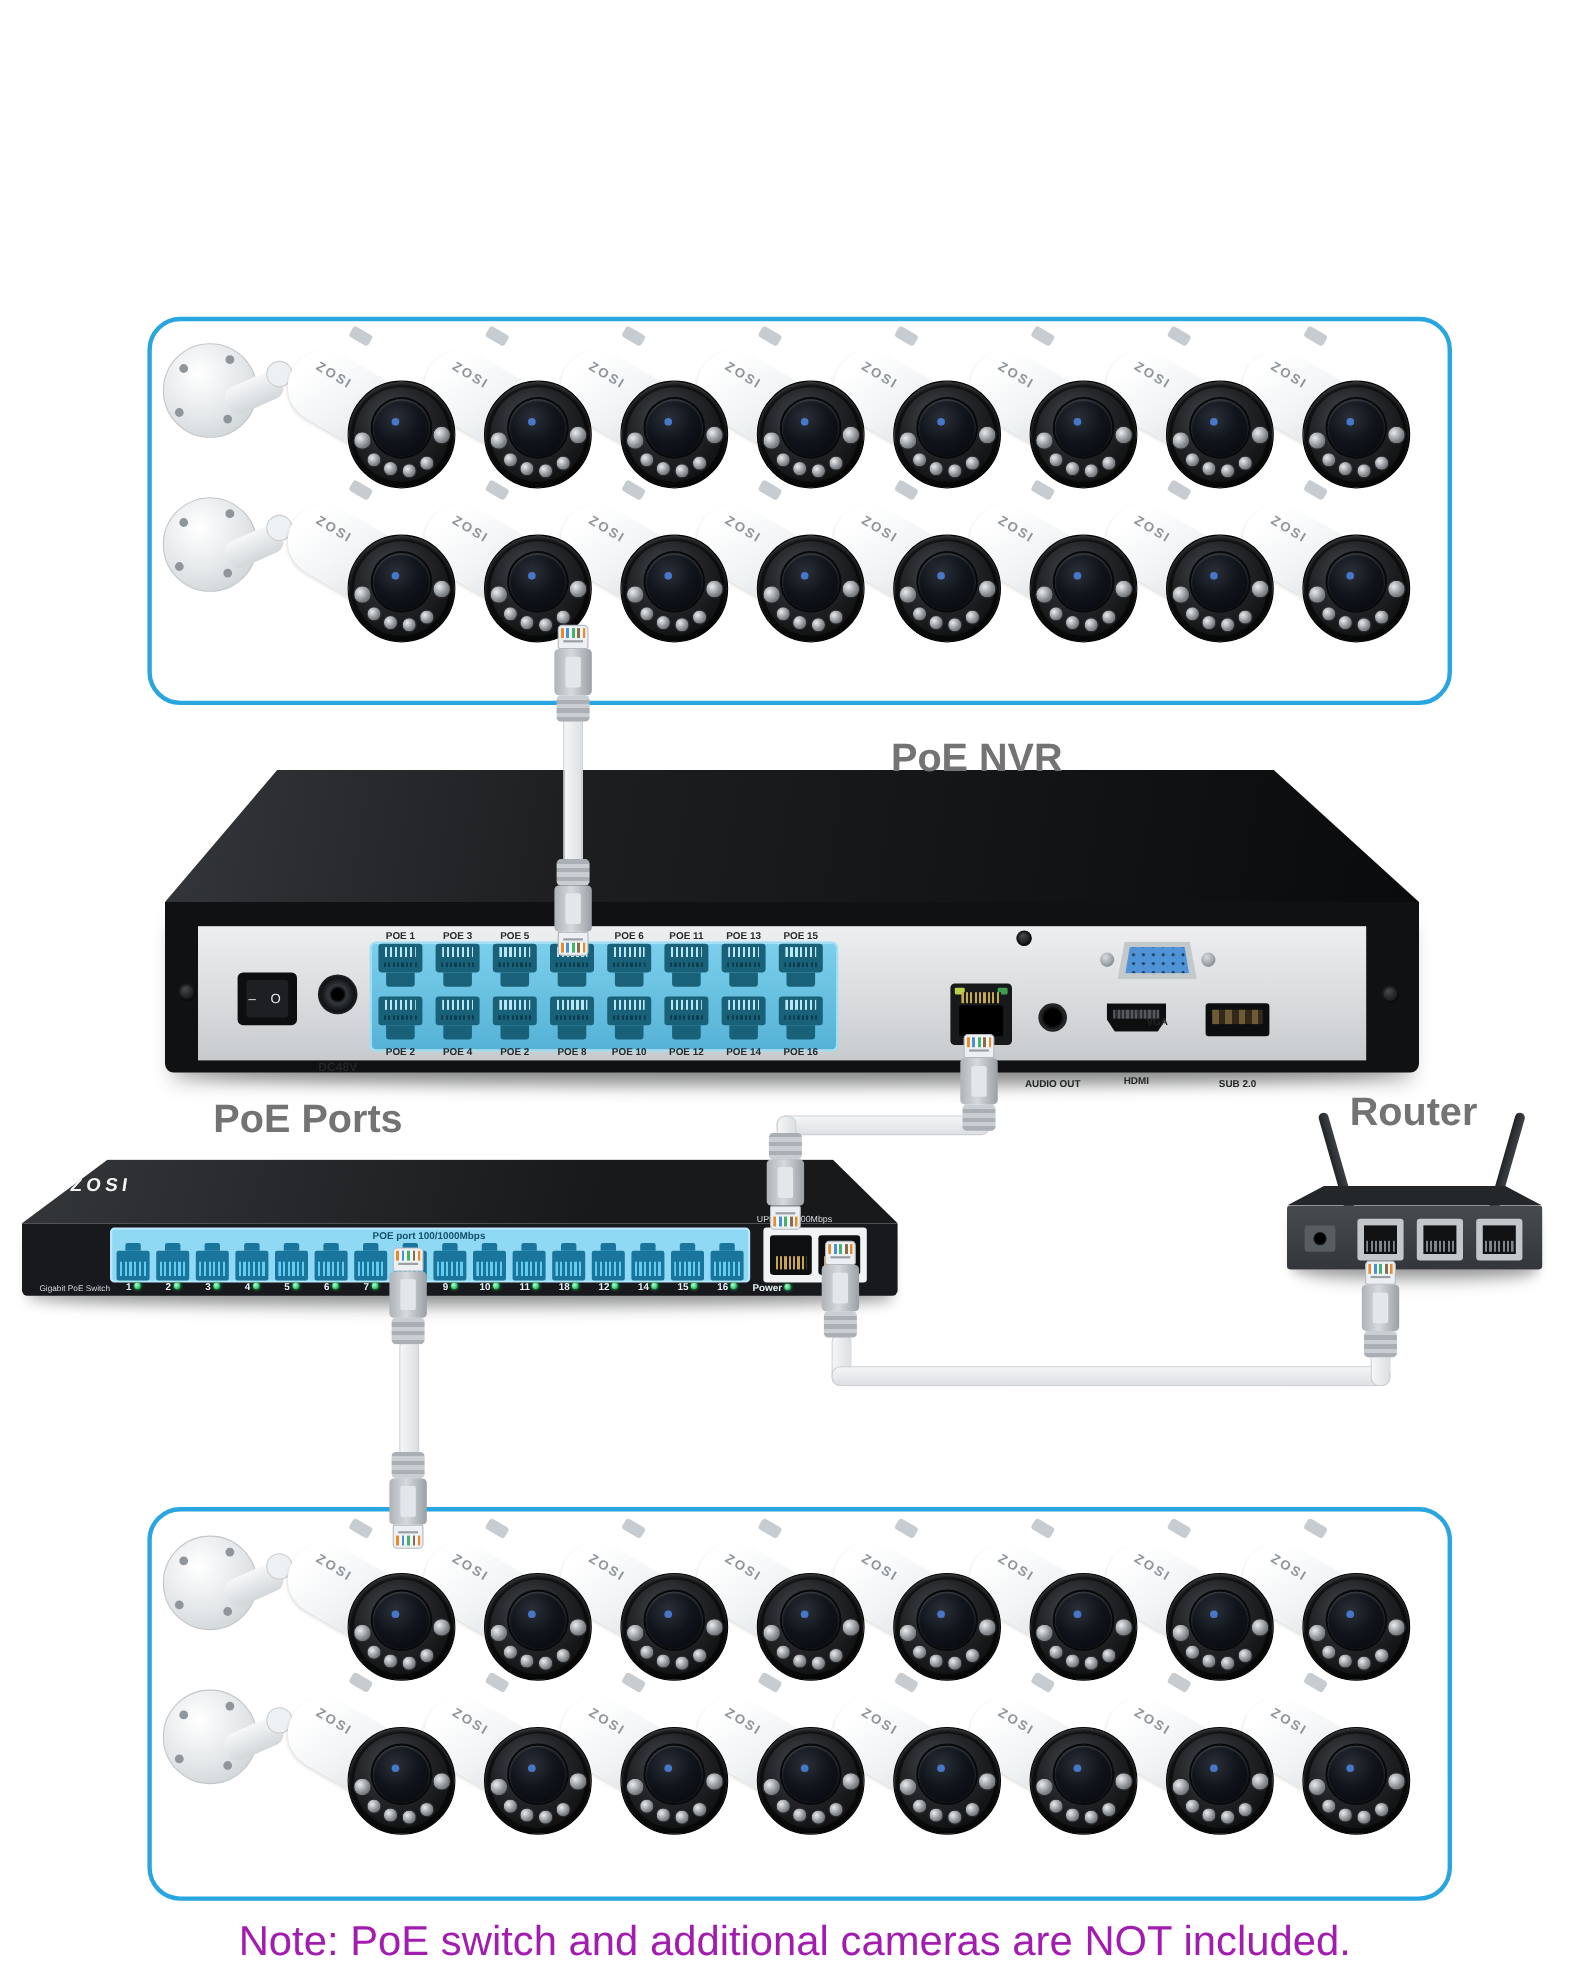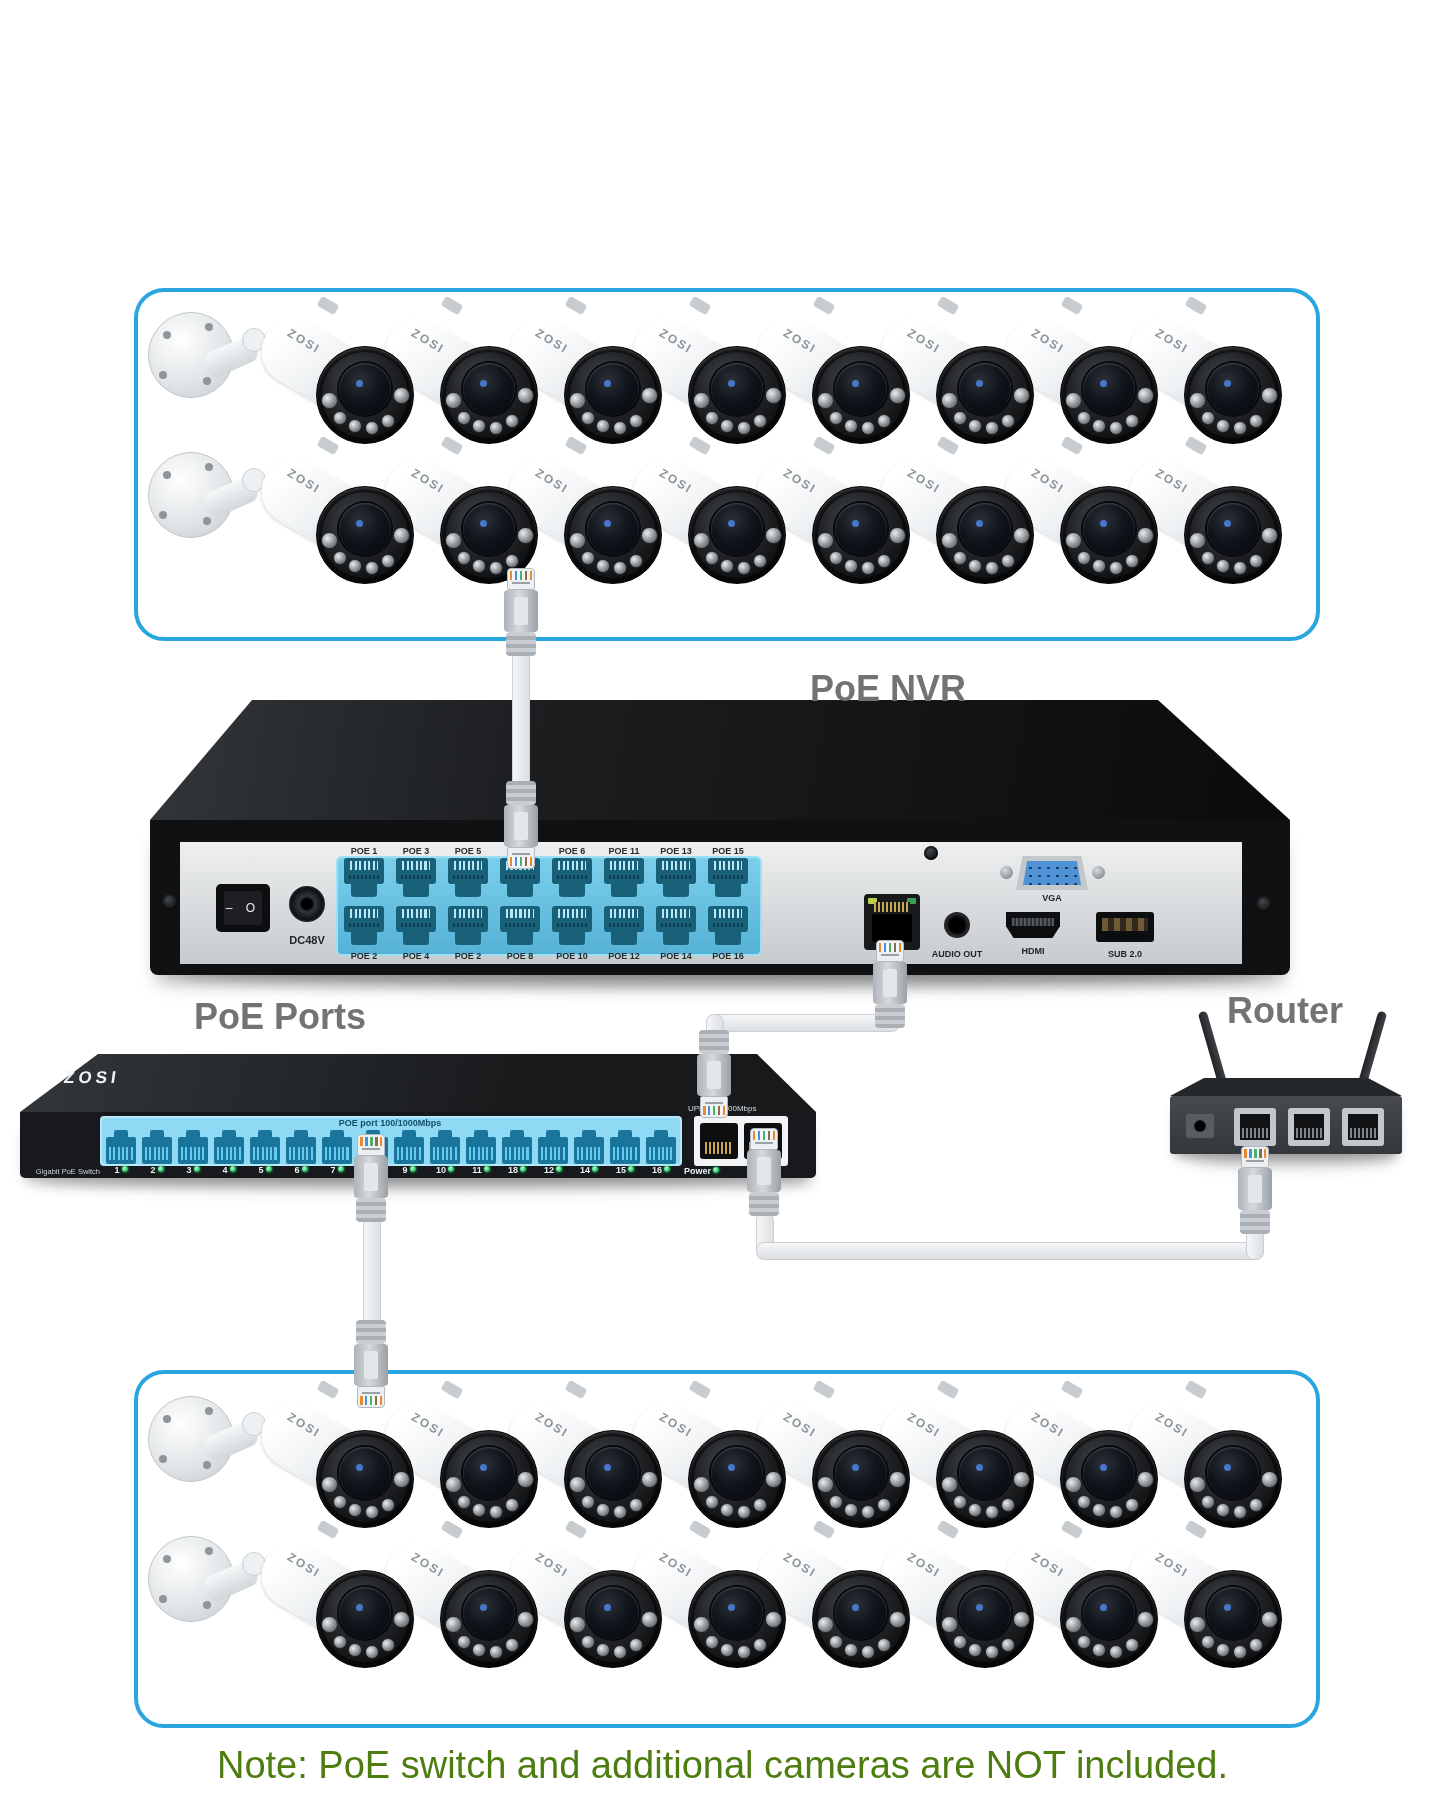--- a/index.html
+++ b/index.html
@@ -5,21 +5,21 @@
   html,body{margin:0;padding:0;background:#fff;}
   .canvas{position:relative;width:1445px;height:1806px;background:#fff;overflow:hidden;
           font-family:"Liberation Sans",sans-serif;color:#111;}
 
   
   .title{position:absolute;top:14px;left:0;width:100%;text-align:center;
          font-size:74px;font-weight:800;letter-spacing:-2px;color:#0e0e0f;}
   .subtitle{position:absolute;top:118px;left:0;width:100%;text-align:center;
             font-size:44px;font-weight:400;color:#161616;}
   .note{position:absolute;top:1744px;left:0;width:100%;text-align:center;
-        font-size:38px;font-weight:400;color:#4d7c0f;}
+        font-size:38px;font-weight:400;color:#a21caf;}
   .seclabel{position:absolute;transform:translateX(-50%);font-size:36px;font-weight:600;
             color:#737373;z-index:20;white-space:nowrap;}
 
   
   .cambox{position:absolute;border:4px solid #29a6e0;border-radius:30px;background:#fff;z-index:4;}
 
   
   .cam-row{position:absolute;width:1150px;height:160px;z-index:6;}
   .cams{position:absolute;inset:0;}
   .cam{position:absolute;top:0;width:160px;height:155px;left:calc(112px + var(--i) * 124px);
@@ -90,21 +90,21 @@
          background:radial-gradient(circle at 38% 32%,#45494d,#131416 70%);
          box-shadow:inset 0 0 0 2px rgba(0,0,0,.4);}
   .pwr-switch{position:absolute;left:216px;top:884px;width:54px;height:48px;z-index:11;
               background:#0d0e0f;border-radius:5px;}
   .pwr-rock{position:absolute;left:8px;top:7px;width:38px;height:34px;background:#1d1f22;border-radius:3px;
             color:#e8eaec;font-size:12px;display:flex;align-items:center;justify-content:center;
             letter-spacing:5px;}
   .dc-jack{position:absolute;left:289px;top:886px;width:36px;height:36px;border-radius:50%;z-index:11;
            background:radial-gradient(circle,#000 0 20%,#33383d 32%,#101214 60%,#2c3034 78%,#101214 100%);}
   .small-label{position:absolute;z-index:12;font-size:10px;font-weight:600;color:#232527;
-               transform:translateX(-50%);white-space:nowrap;}
+               transform:translateX(-50%);white-space:nowrap;margin-top:31px;}
   .poe-block{position:absolute;left:336px;top:856px;width:422px;height:96px;z-index:9;
              background:linear-gradient(180deg,#7bcfeb,#55b2d6);border:2px solid #9ddff5;border-radius:6px;}
   .poe-host{position:absolute;z-index:10;}
   .poe-col{position:absolute;left:calc(var(--i) * 52px);top:0;width:52px;text-align:center;}
   .poe-lbl{font-size:9px;font-weight:600;color:#27292b;height:13px;line-height:13px;}
   .nport{width:40px;height:44px;margin:0 auto;position:relative;}
   .nport .a{position:absolute;left:0;top:0;width:40px;height:26px;background:#196179;border-radius:3px;}
   .nport .teeth{position:absolute;left:6px;top:3px;width:28px;height:9px;
         background:repeating-linear-gradient(90deg,#b9e7f6 0 2px,rgba(0,0,0,0) 2px 4.5px);}
   .nport .pins{position:absolute;left:5px;top:17px;width:30px;height:4px;

